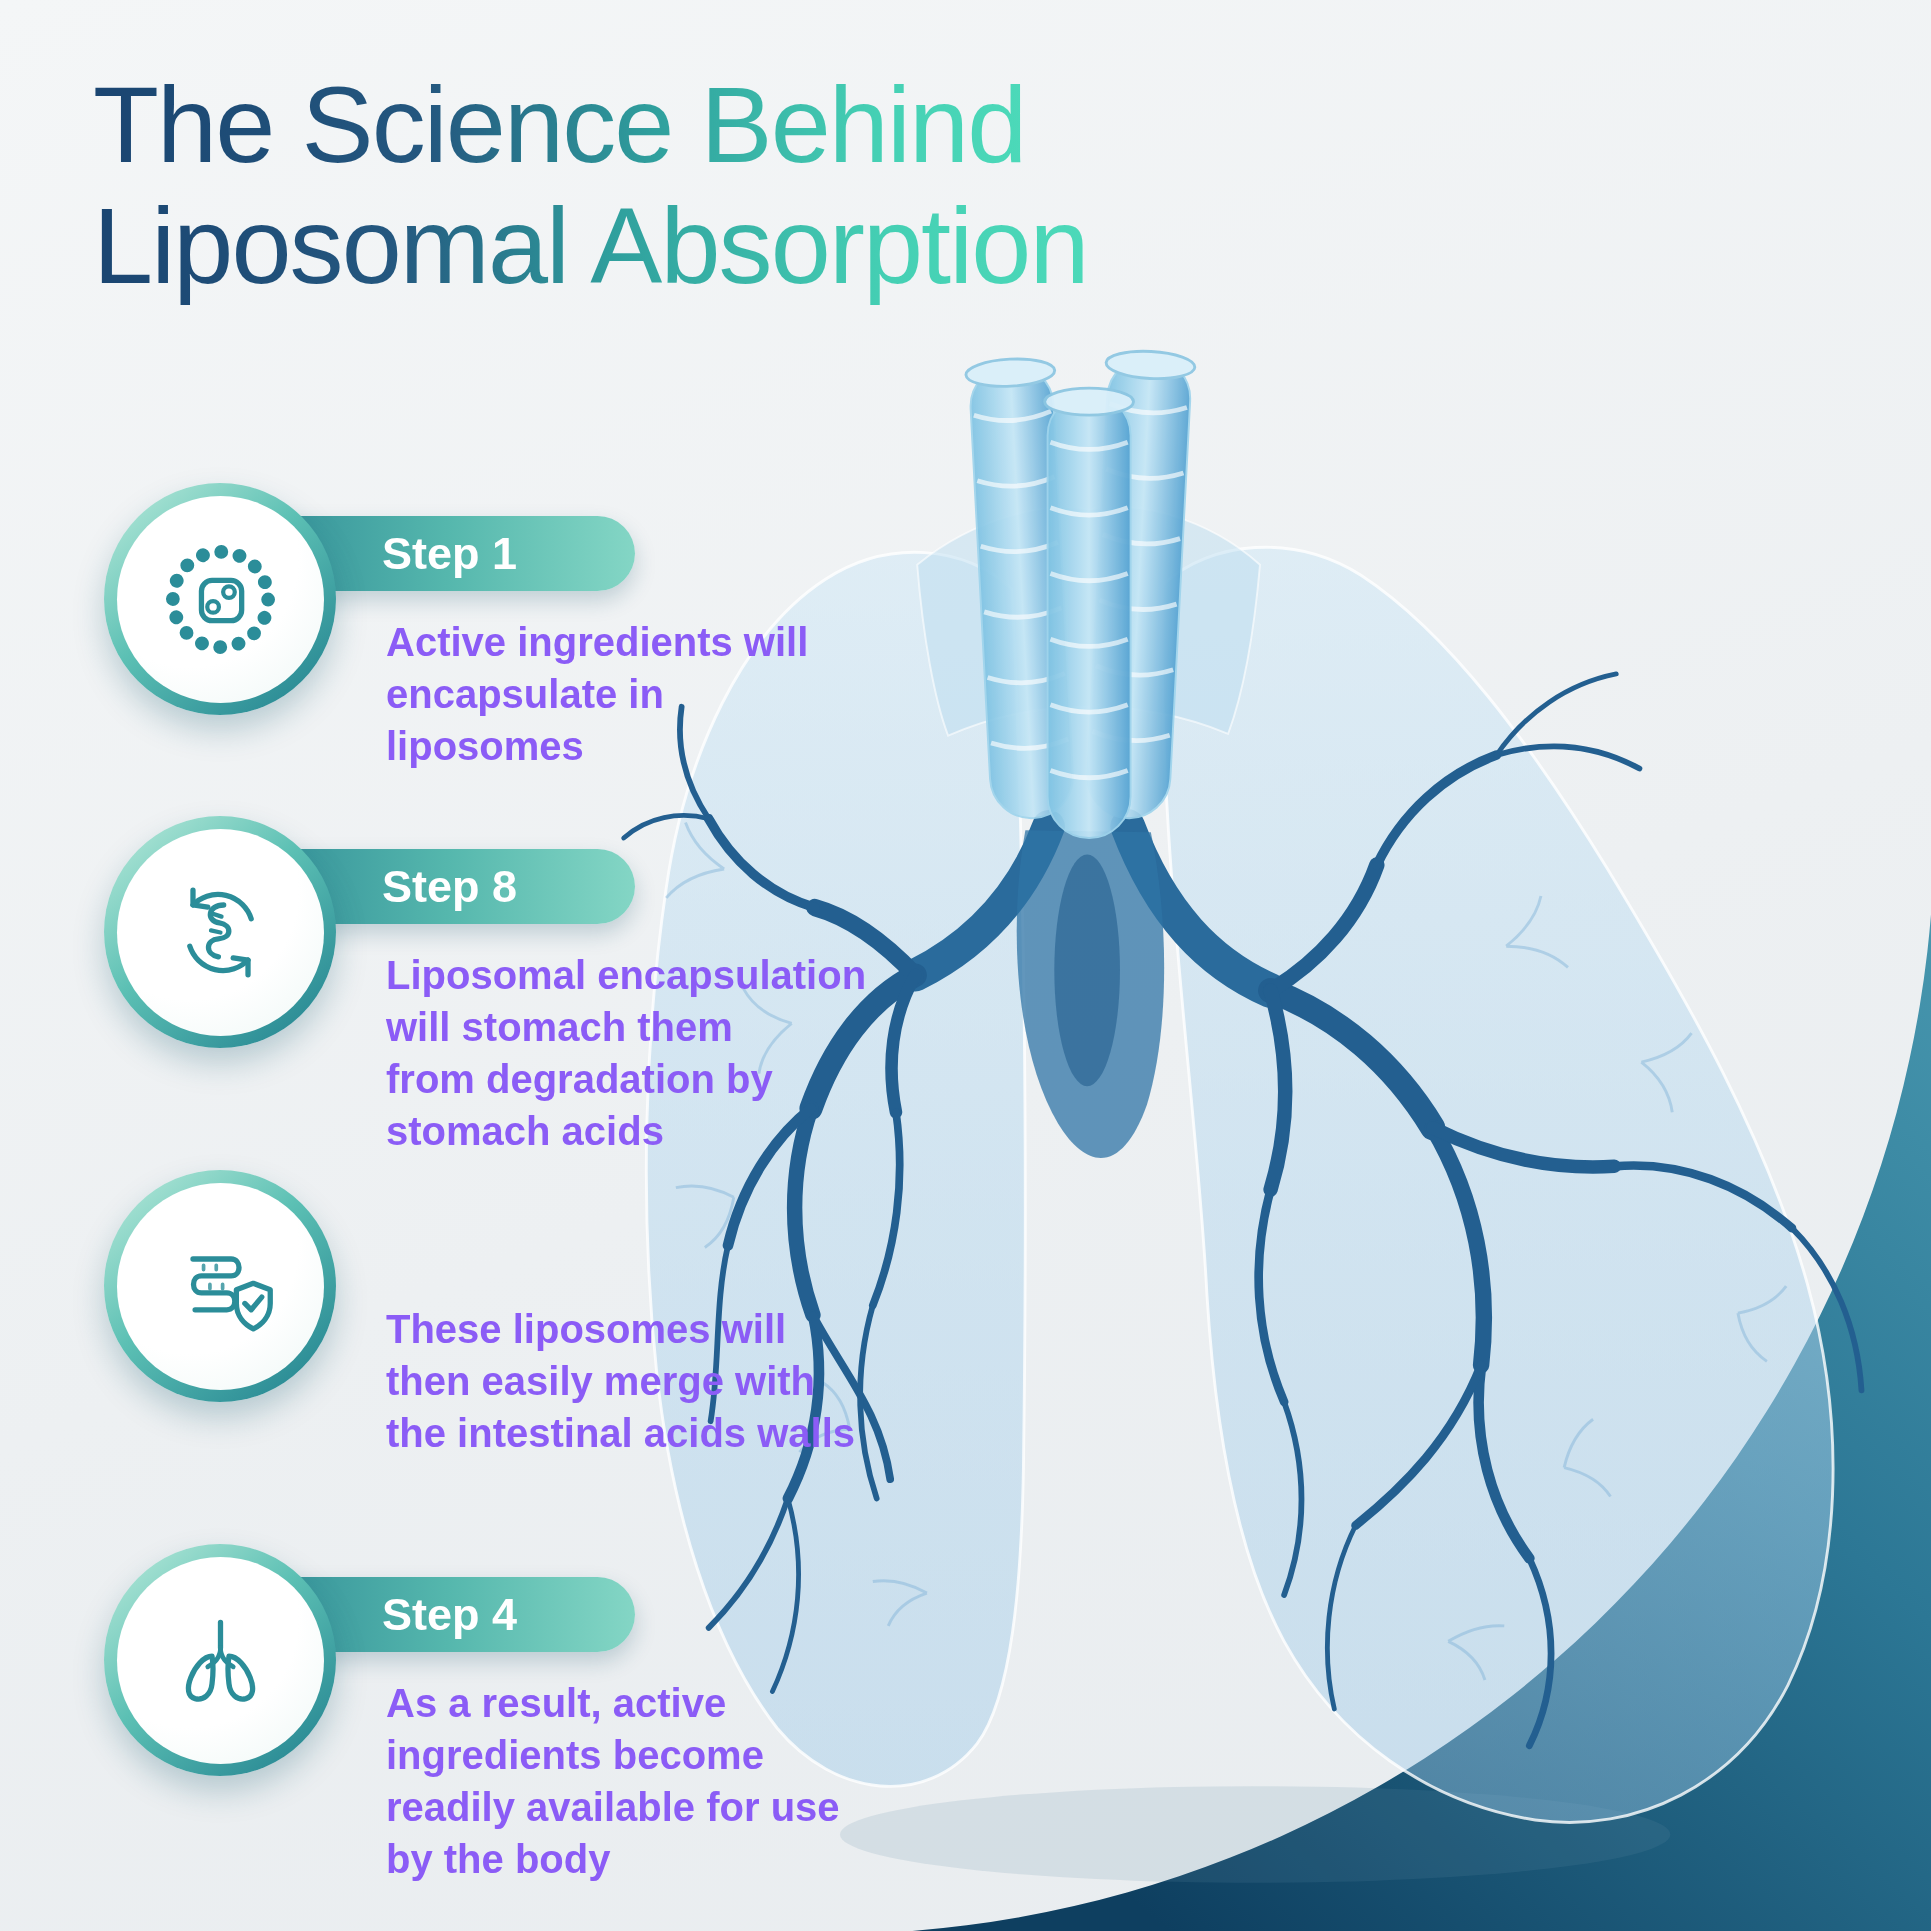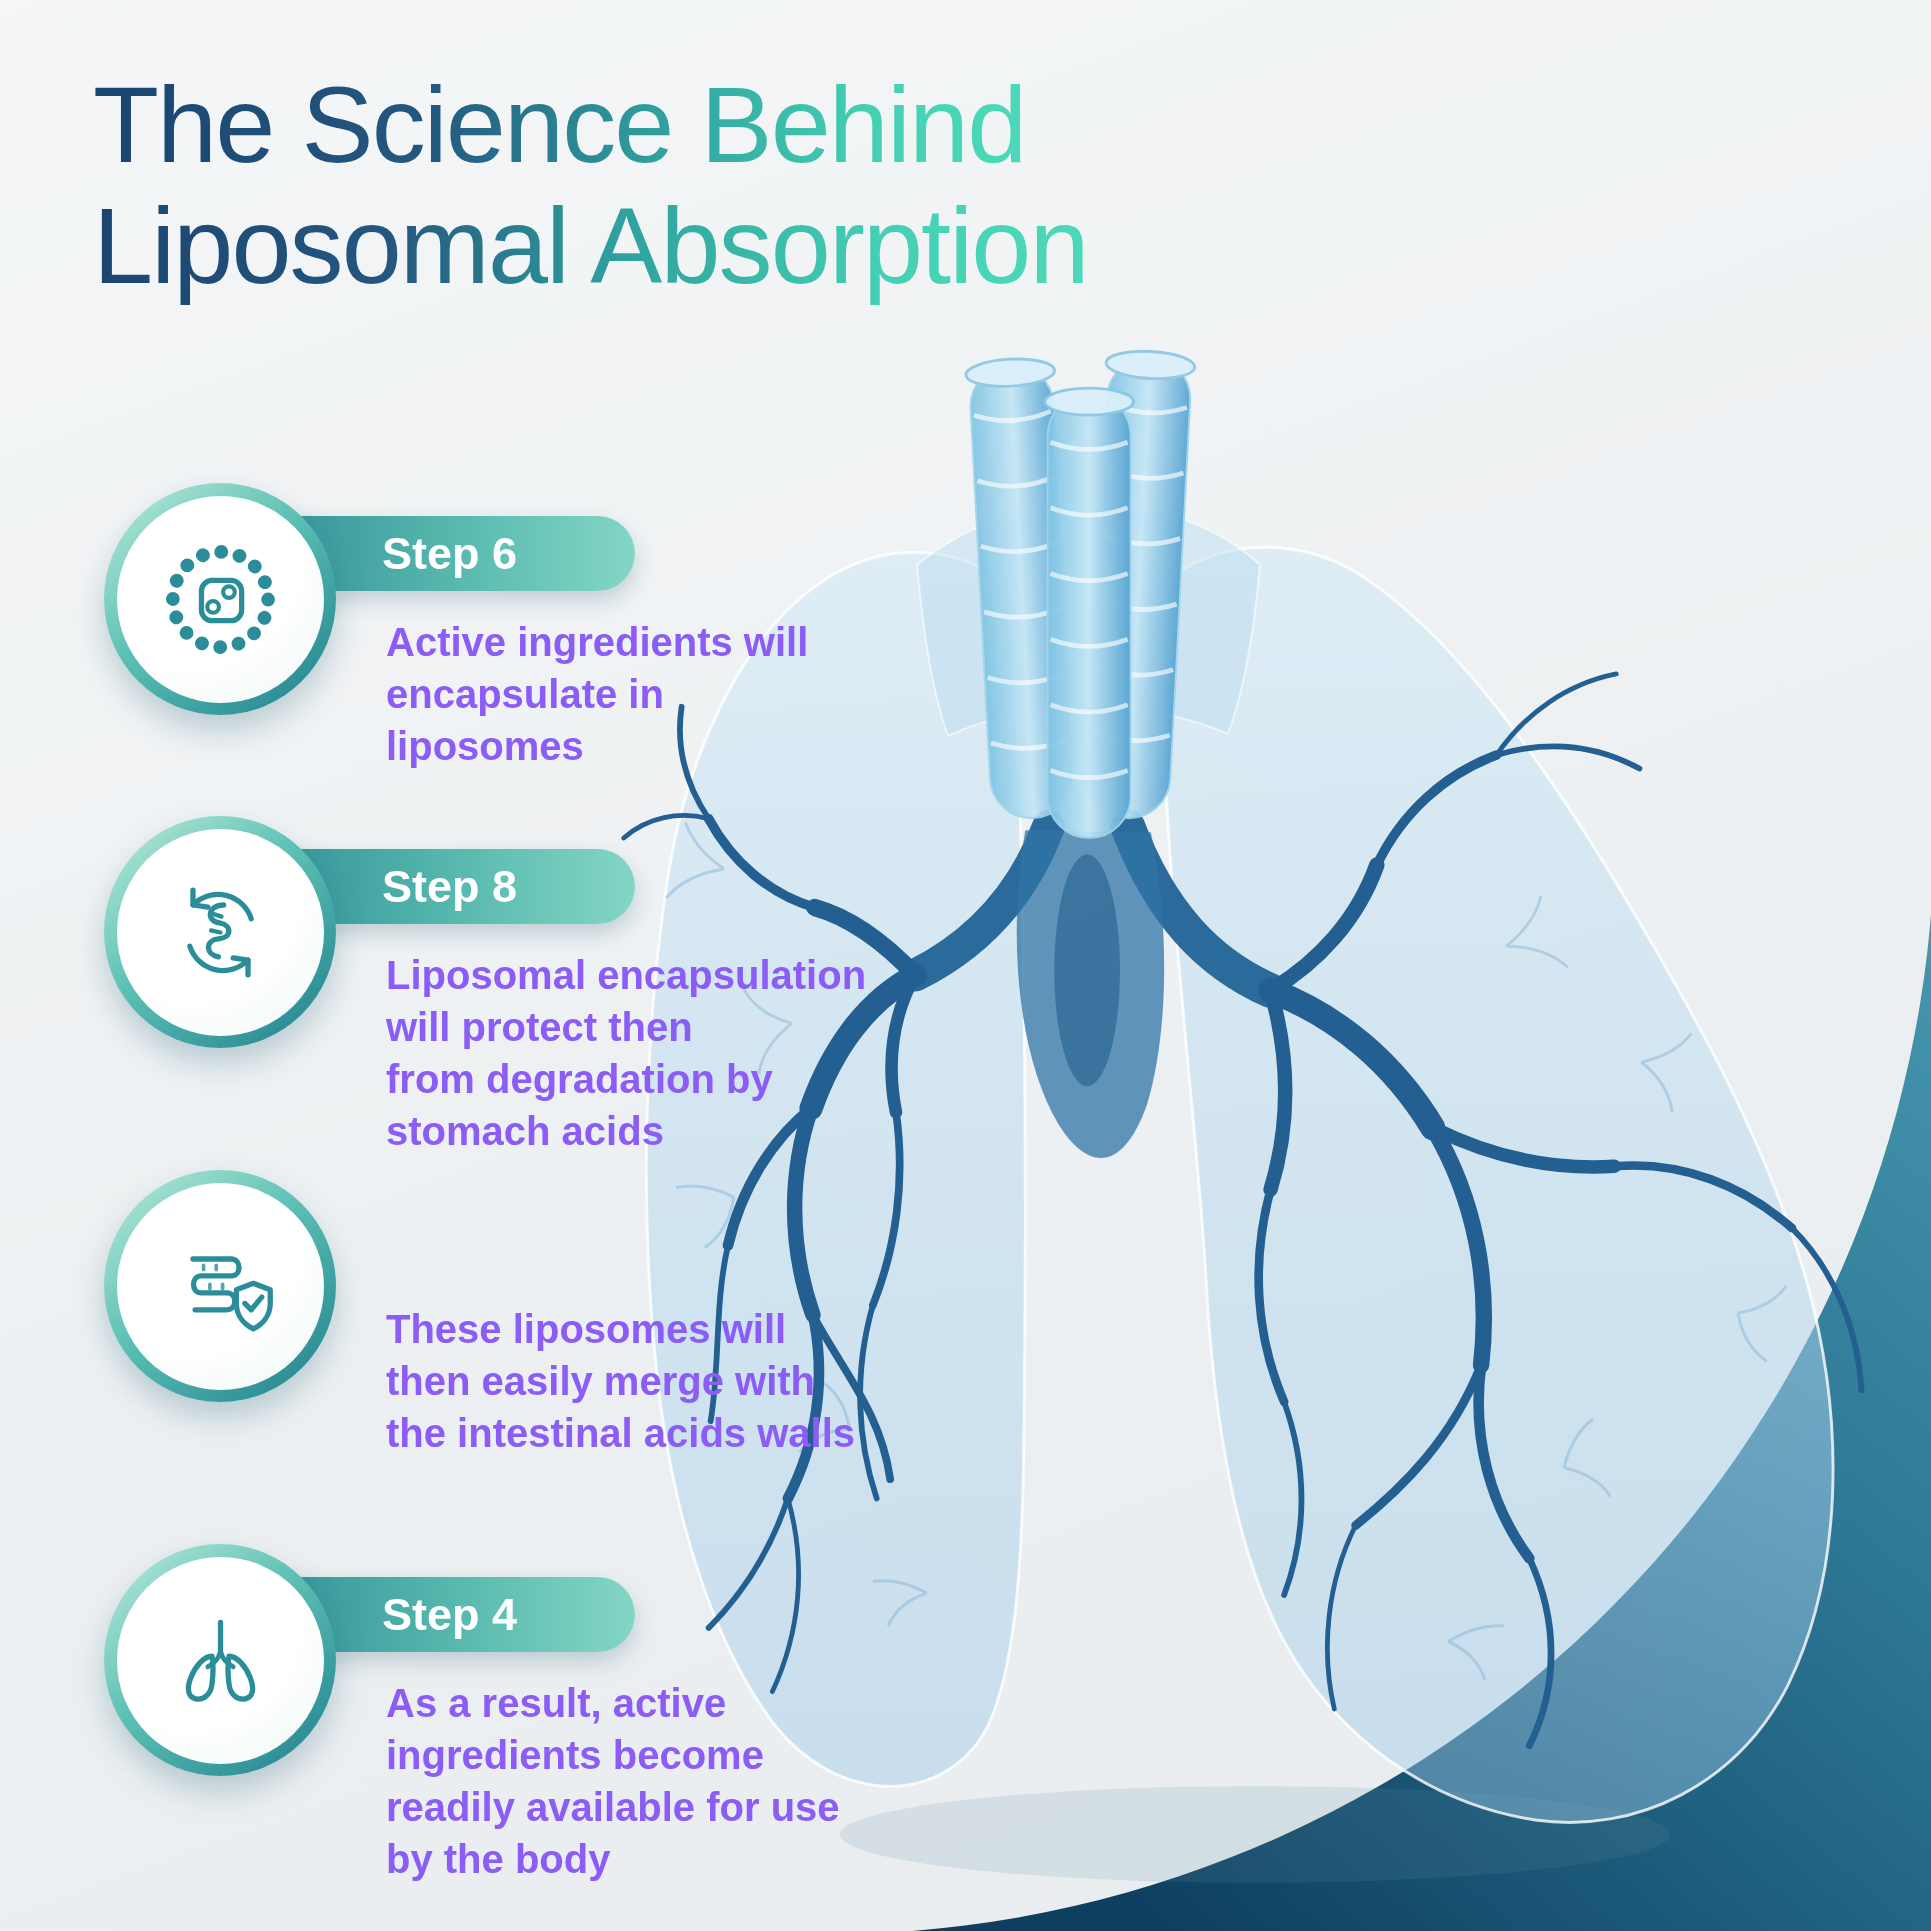--- a/index.html
+++ b/index.html
@@ -161,21 +161,21 @@
   </g>
 </svg>
 
 <div class="title">
   <span class="t1">The Science Behind</span>
   <span class="t2">Liposomal Absorption</span>
 </div>
 
 <div class="step" style="top:483px;">
   <div class="pill">
-    <span>Step 6</span>
+    <span>Step 1</span>
   </div>
   <div class="ring">
     <div class="ring-inner">
       <svg class="icon" width="127" height="127" viewBox="0 0 120 120">
         <circle cx="60" cy="60" r="45" stroke-width="13" stroke-dasharray="0.1 17.6"></circle>
         <rect x="42" y="42" width="38" height="38" rx="10" stroke-width="5"></rect>
         <circle cx="53" cy="67" r="5.5" stroke-width="4"></circle>
         <circle cx="68" cy="53" r="5.5" stroke-width="4"></circle>
       </svg>
     </div>
@@ -195,21 +195,21 @@
         <path d="M89,47 A33,33 0 0 0 34,34" stroke-width="5"></path>
         <polyline points="34,20 34,34 48,36" stroke-width="5"></polyline>
         <path d="M31,73 A33,33 0 0 0 86,86" stroke-width="5"></path>
         <polyline points="86,100 86,86 72,84" stroke-width="5"></polyline>
         <path d="M63,34 C48,34 46,49 59,51 C71,53 71,65 58,66 C46,67 45,80 58,83" stroke-width="5"></path>
         <path d="M52,42 l9,3 M51,58 l9,2" stroke-width="4"></path>
       </svg>
     </div>
   </div>
   <div class="desc" style="width:541px;">Liposomal encapsulation
-will protect then
+will stomach them
 from degradation by
 stomach acids</div>
 </div>
 
 <div class="step" style="top:1170px;">
   <div class="ring">
     <div class="ring-inner">
       <svg class="icon" width="127" height="127" viewBox="0 0 120 120">
         <path d="M34,34 H70 C80,34 80,50 70,50 H42 C32,50 32,66 42,66 H66 C76,66 76,82 66,82 H36" stroke-width="5"></path>
         <path d="M44,40 v4 M56,40 v4 M50,58 v4 M62,58 v4" stroke-width="3.5" opacity="0.8"></path>

